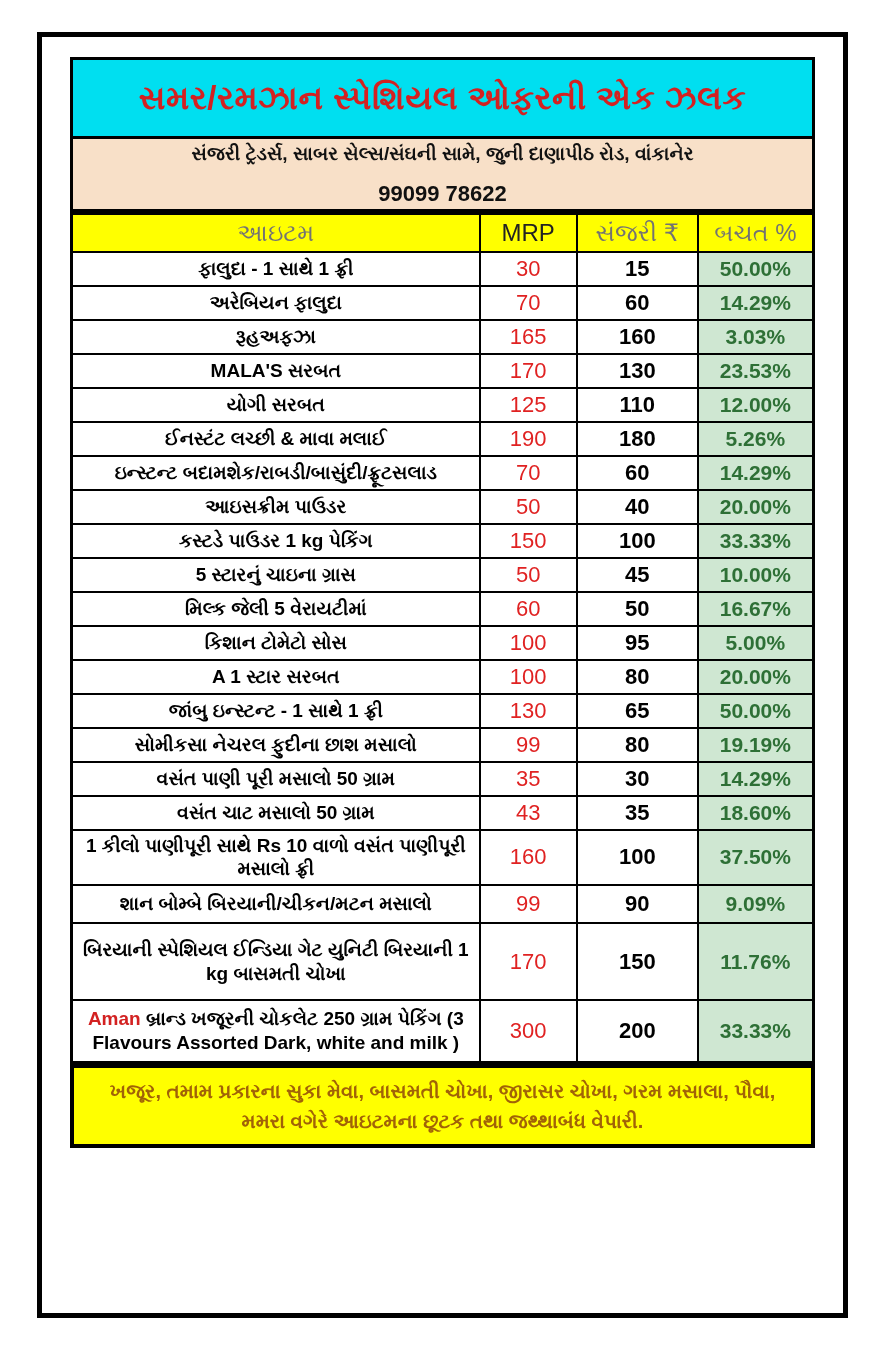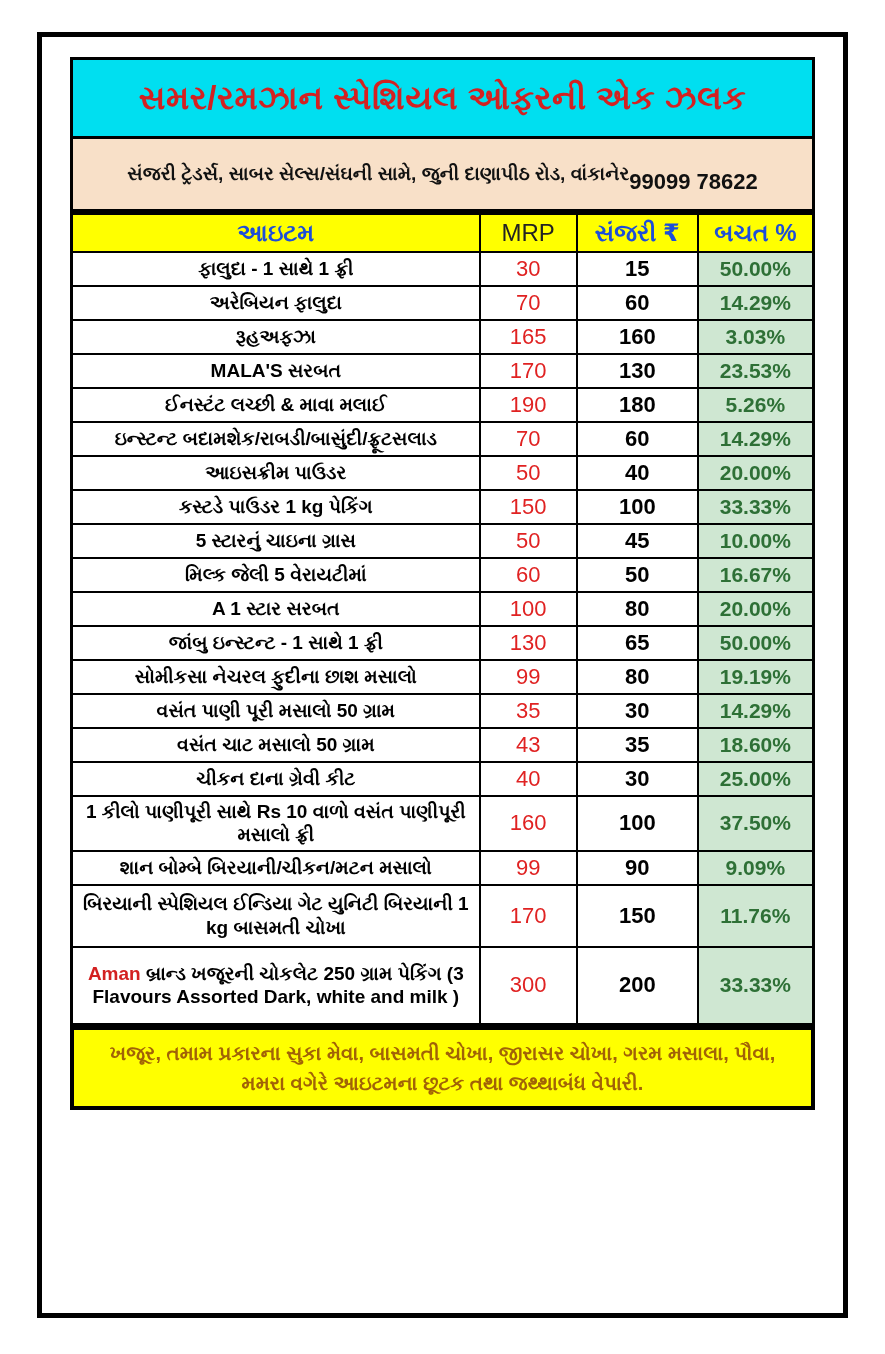--- a/index.html
+++ b/index.html
@@ -22,37 +22,37 @@
   }
   .title-block h1{
     margin:0;color:#d32121;font-size:33px;font-weight:bold;letter-spacing:.5px;
     text-align:center;
   }
 
   
   .address-block{
     background:#f8e0c8;border:3px solid #000;border-top:none;
     box-sizing:border-box;width:100%;height:73px;
-    display:flex;flex-direction:row;align-items:center;justify-content:center;
+    display:flex;flex-direction:column;align-items:center;justify-content:center;
     text-align:center;color:#111;
   }
   .address-line{font-size:19px;font-weight:bold;line-height:1.35;}
   .phone-line{font-size:22px;font-weight:bold;margin-top:15px;}
 
   
   table.price-table{
     width:100%;border-collapse:collapse;border:3px solid #000;
     table-layout:fixed;
   }
   .price-table th,.price-table td{
     border:2px solid #000;text-align:center;vertical-align:middle;
     padding:3px 5px;box-sizing:border-box;
   }
   .price-table thead th{
-    background:#ffff00;height:38px;font-size:24px;font-weight:bold;color:#1d4ed8;
+    background:#ffff00;height:38px;font-size:24px;font-weight:normal;color:#737373;
   }
   .price-table thead th.mrp-h{font-weight:normal;color:#222;}
   col.c-item{width:55%;}
   col.c-mrp{width:13.1%;}
   col.c-sanjari{width:16.3%;}
   col.c-bachat{width:15.6%;}
 
   td.item-cell{font-size:19px;font-weight:bold;color:#000;height:31px;line-height:1.25;}
   td.mrp-cell{font-size:22px;color:#e02222;font-weight:normal;}
   td.sanjari-cell{font-size:22px;color:#000;font-weight:bold;}
@@ -127,20 +127,26 @@
             <td class="sanjari-cell">160</td>
             <td class="bachat-cell">3.03%</td>
           </tr>
           <tr>
             <td class="item-cell">MALA'S સરબત</td>
             <td class="mrp-cell">170</td>
             <td class="sanjari-cell">130</td>
             <td class="bachat-cell">23.53%</td>
           </tr>
           <tr>
+            <td class="item-cell">યોગી સરબત</td>
+            <td class="mrp-cell">125</td>
+            <td class="sanjari-cell">110</td>
+            <td class="bachat-cell">12.00%</td>
+          </tr>
+          <tr>
             <td class="item-cell">ઈનસ્ટંટ લચ્છી &amp;  માવા મલાઈ</td>
             <td class="mrp-cell">190</td>
             <td class="sanjari-cell">180</td>
             <td class="bachat-cell">5.26%</td>
           </tr>
           <tr>
             <td class="item-cell">ઇન્સ્ટન્ટ બદામશેક/રાબડી/બાસુંદી/ફ્રૂટસલાડ</td>
             <td class="mrp-cell">70</td>
             <td class="sanjari-cell">60</td>
             <td class="bachat-cell">14.29%</td>
@@ -163,20 +169,26 @@
             <td class="sanjari-cell">45</td>
             <td class="bachat-cell">10.00%</td>
           </tr>
           <tr>
             <td class="item-cell">મિલ્ક જેલી 5 વેરાયટીમાં</td>
             <td class="mrp-cell">60</td>
             <td class="sanjari-cell">50</td>
             <td class="bachat-cell">16.67%</td>
           </tr>
           <tr>
+            <td class="item-cell">કિશાન ટોમેટો સોસ</td>
+            <td class="mrp-cell">100</td>
+            <td class="sanjari-cell">95</td>
+            <td class="bachat-cell">5.00%</td>
+          </tr>
+          <tr>
             <td class="item-cell">A 1 સ્ટાર સરબત</td>
             <td class="mrp-cell">100</td>
             <td class="sanjari-cell">80</td>
             <td class="bachat-cell">20.00%</td>
           </tr>
           <tr>
             <td class="item-cell">જાંબુ ઇન્સ્ટન્ટ - 1 સાથે 1 ફ્રી</td>
             <td class="mrp-cell">130</td>
             <td class="sanjari-cell">65</td>
             <td class="bachat-cell">50.00%</td>
@@ -193,26 +205,20 @@
             <td class="sanjari-cell">30</td>
             <td class="bachat-cell">14.29%</td>
           </tr>
           <tr>
             <td class="item-cell">વસંત ચાટ મસાલો 50 ગ્રામ</td>
             <td class="mrp-cell">43</td>
             <td class="sanjari-cell">35</td>
             <td class="bachat-cell">18.60%</td>
           </tr>
           <tr>
-            <td class="item-cell">ચીકન દાના ગ્રેવી કીટ</td>
-            <td class="mrp-cell">40</td>
-            <td class="sanjari-cell">30</td>
-            <td class="bachat-cell">25.00%</td>
-          </tr>
-          <tr>
             <td class="item-cell">1 કીલો પાણીપૂરી સાથે Rs 10 વાળો વસંત પાણીપૂરી મસાલો ફ્રી</td>
             <td class="mrp-cell">160</td>
             <td class="sanjari-cell">100</td>
             <td class="bachat-cell">37.50%</td>
           </tr>
           <tr>
             <td class="item-cell">શાન બોમ્બે બિરયાની/ચીકન/મટન મસાલો</td>
             <td class="mrp-cell">99</td>
             <td class="sanjari-cell">90</td>
             <td class="bachat-cell">9.09%</td>

